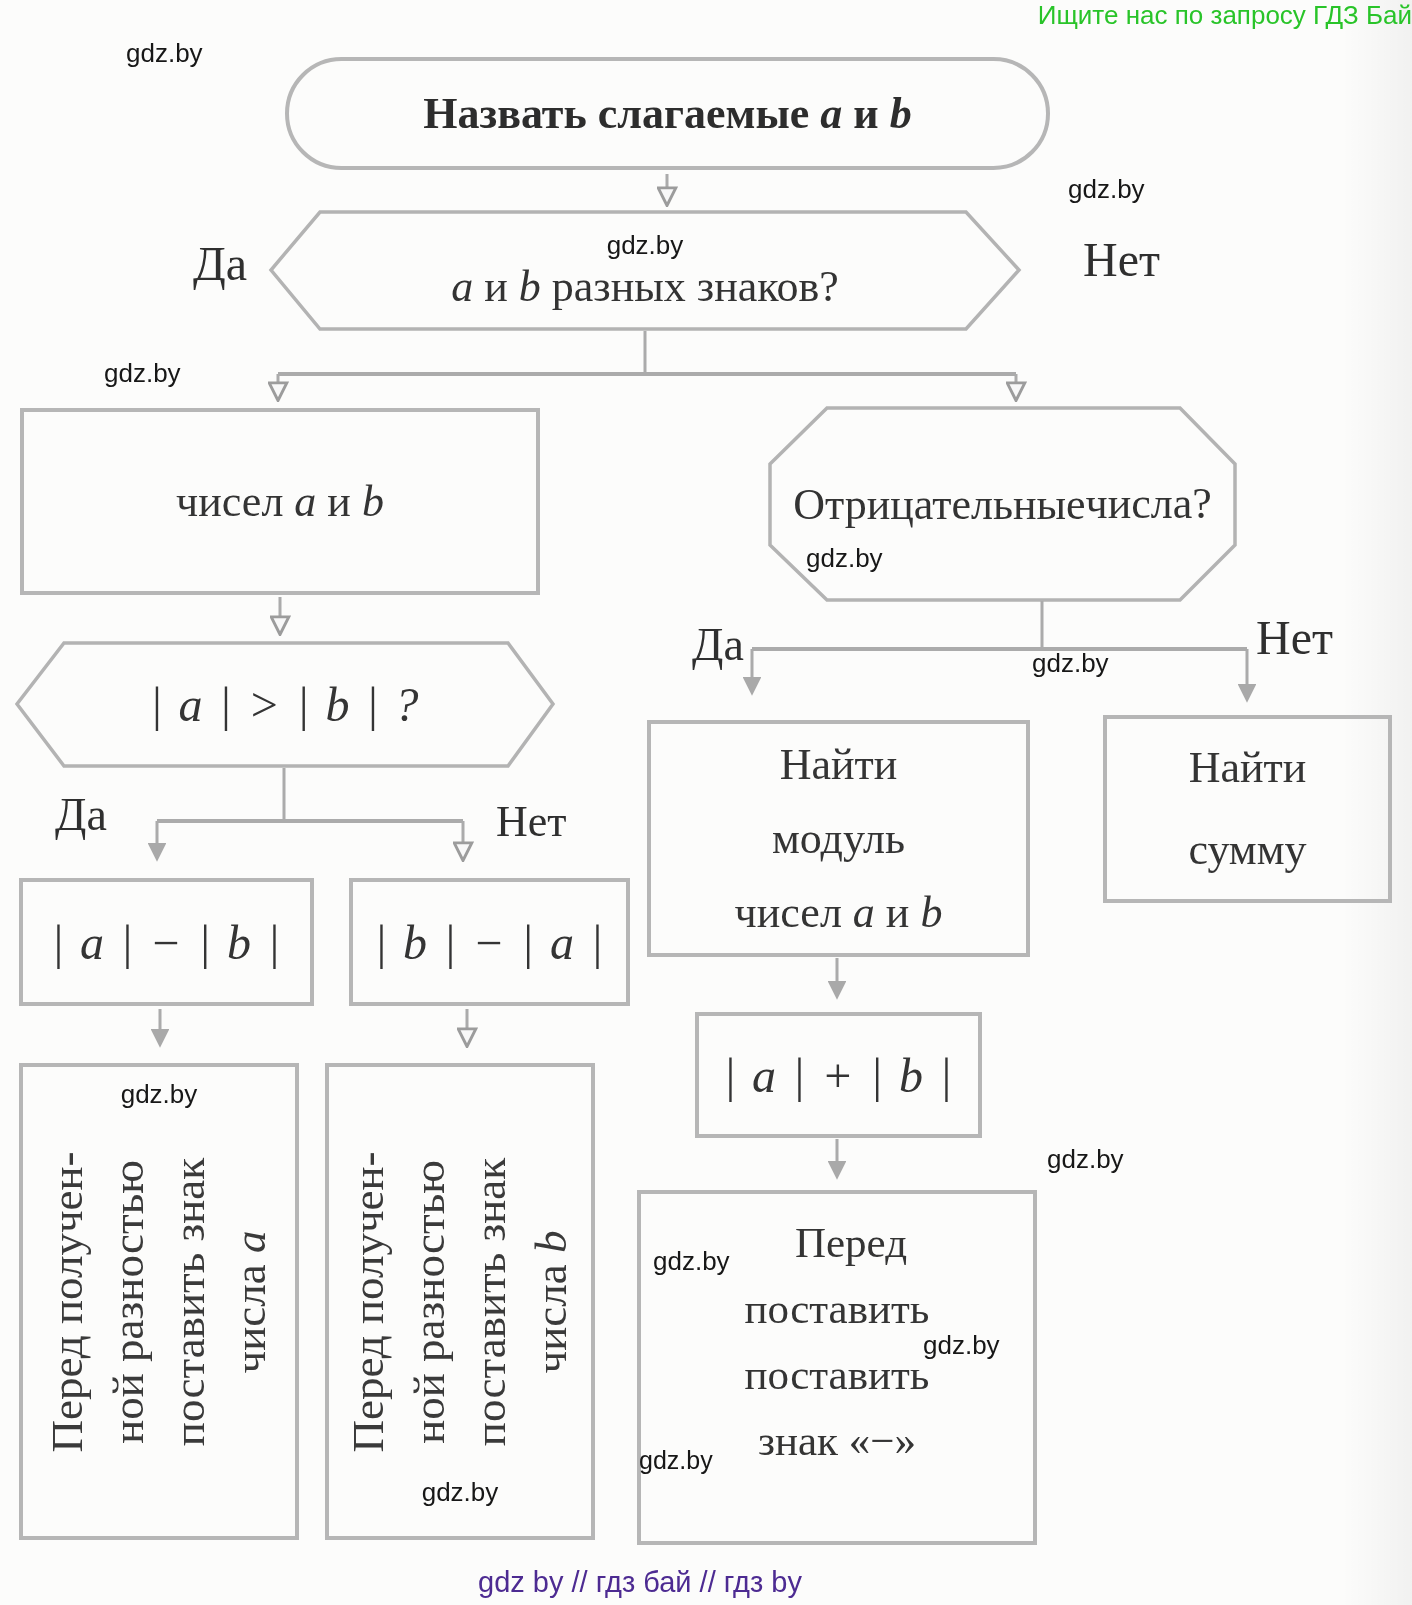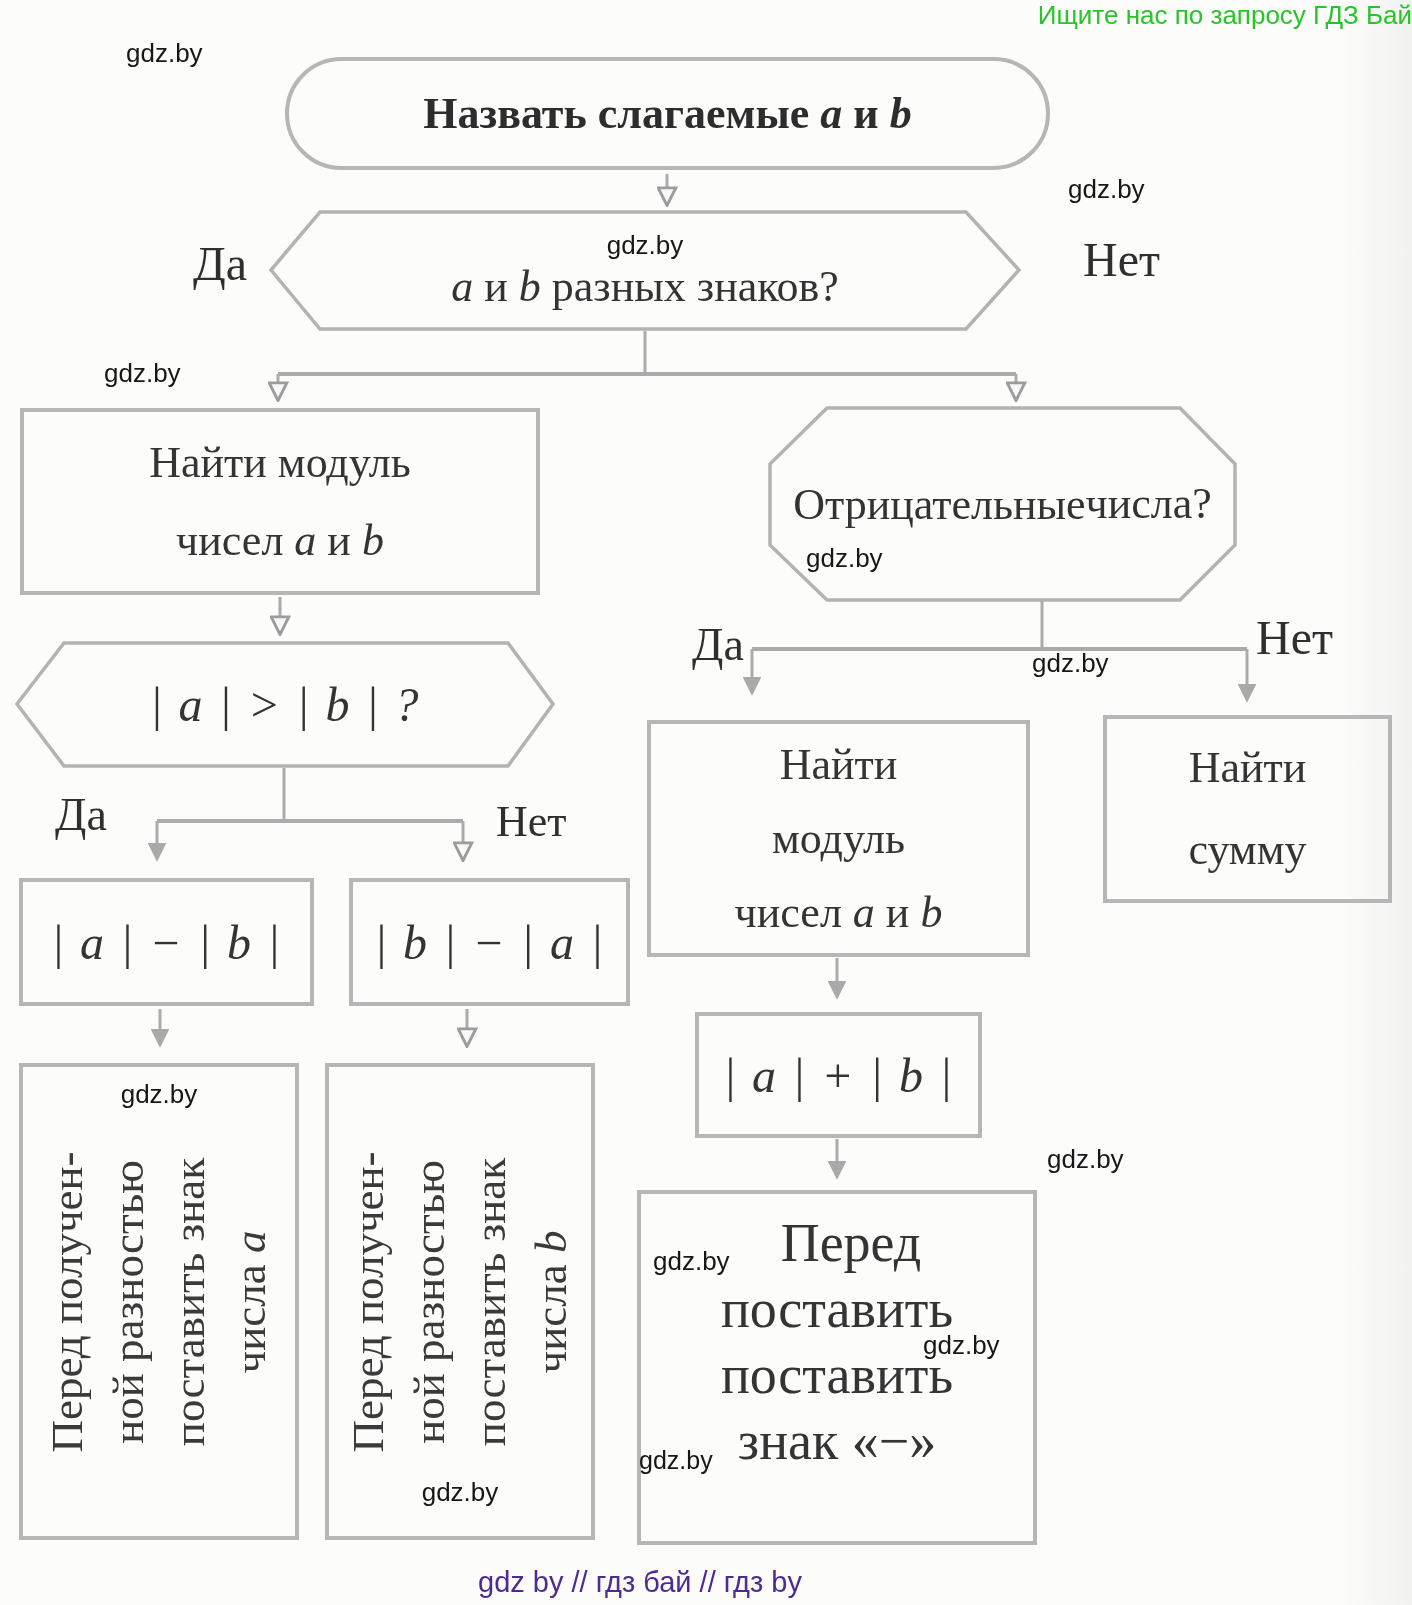--- a/index.html
+++ b/index.html
@@ -39,21 +39,21 @@
     position:absolute;left:340px;top:1566px;width:600px;text-align:center;
     font-family:"Liberation Sans","DejaVu Sans",sans-serif;
     font-size:29px;color:#4d2b92;z-index:3;white-space:nowrap;
   }
   .vtext{
     position:absolute;left:50%;top:50%;
     transform:translate(-50%,-50%) rotate(-90deg);
     width:452px;text-align:center;z-index:2;
   }
   .vline{font-size:45px;line-height:61px;white-space:nowrap;color:#3a3a3a;}
-  .hbox-line{font-size:54px;line-height:66px;white-space:nowrap;color:#343434;}
+  .hbox-line{font-size:43px;line-height:66px;white-space:nowrap;color:#343434;}
 </style>
 </head>
 <body>
 
 <div id="canvas">
 
   <div class="promo">Ищите нас по запросу ГДЗ Бай</div>
 
   <svg class="svg-layer" width="1412" height="1605" viewBox="0 0 1412 1605">
     <defs>
@@ -109,21 +109,20 @@
       <span>и</span>
       <span class="mvar">b</span>
       <span>разных знаков?</span>
     </div>
   </div>
 
   <div class="lbl" style="left:193px;top:236px;">Да</div>
   <div class="lbl" style="left:1083px;top:232px;">Нет</div>
 
   <div class="box" style="left:20px;top:408px;width:520px;height:187px;">
-    <div class="serif-line">Найти модуль</div>
     <div class="serif-line">
       <span>чисел</span>
       <span class="mvar">a</span>
       <span>и</span>
       <span class="mvar">b</span>
     </div>
   </div>
 
   <div class="abs node-text" style="left:17px;top:643px;width:536px;height:123px;display:flex;align-items:center;justify-content:center;">
     <span class="expr">| a | &gt; | b | ?</span>

